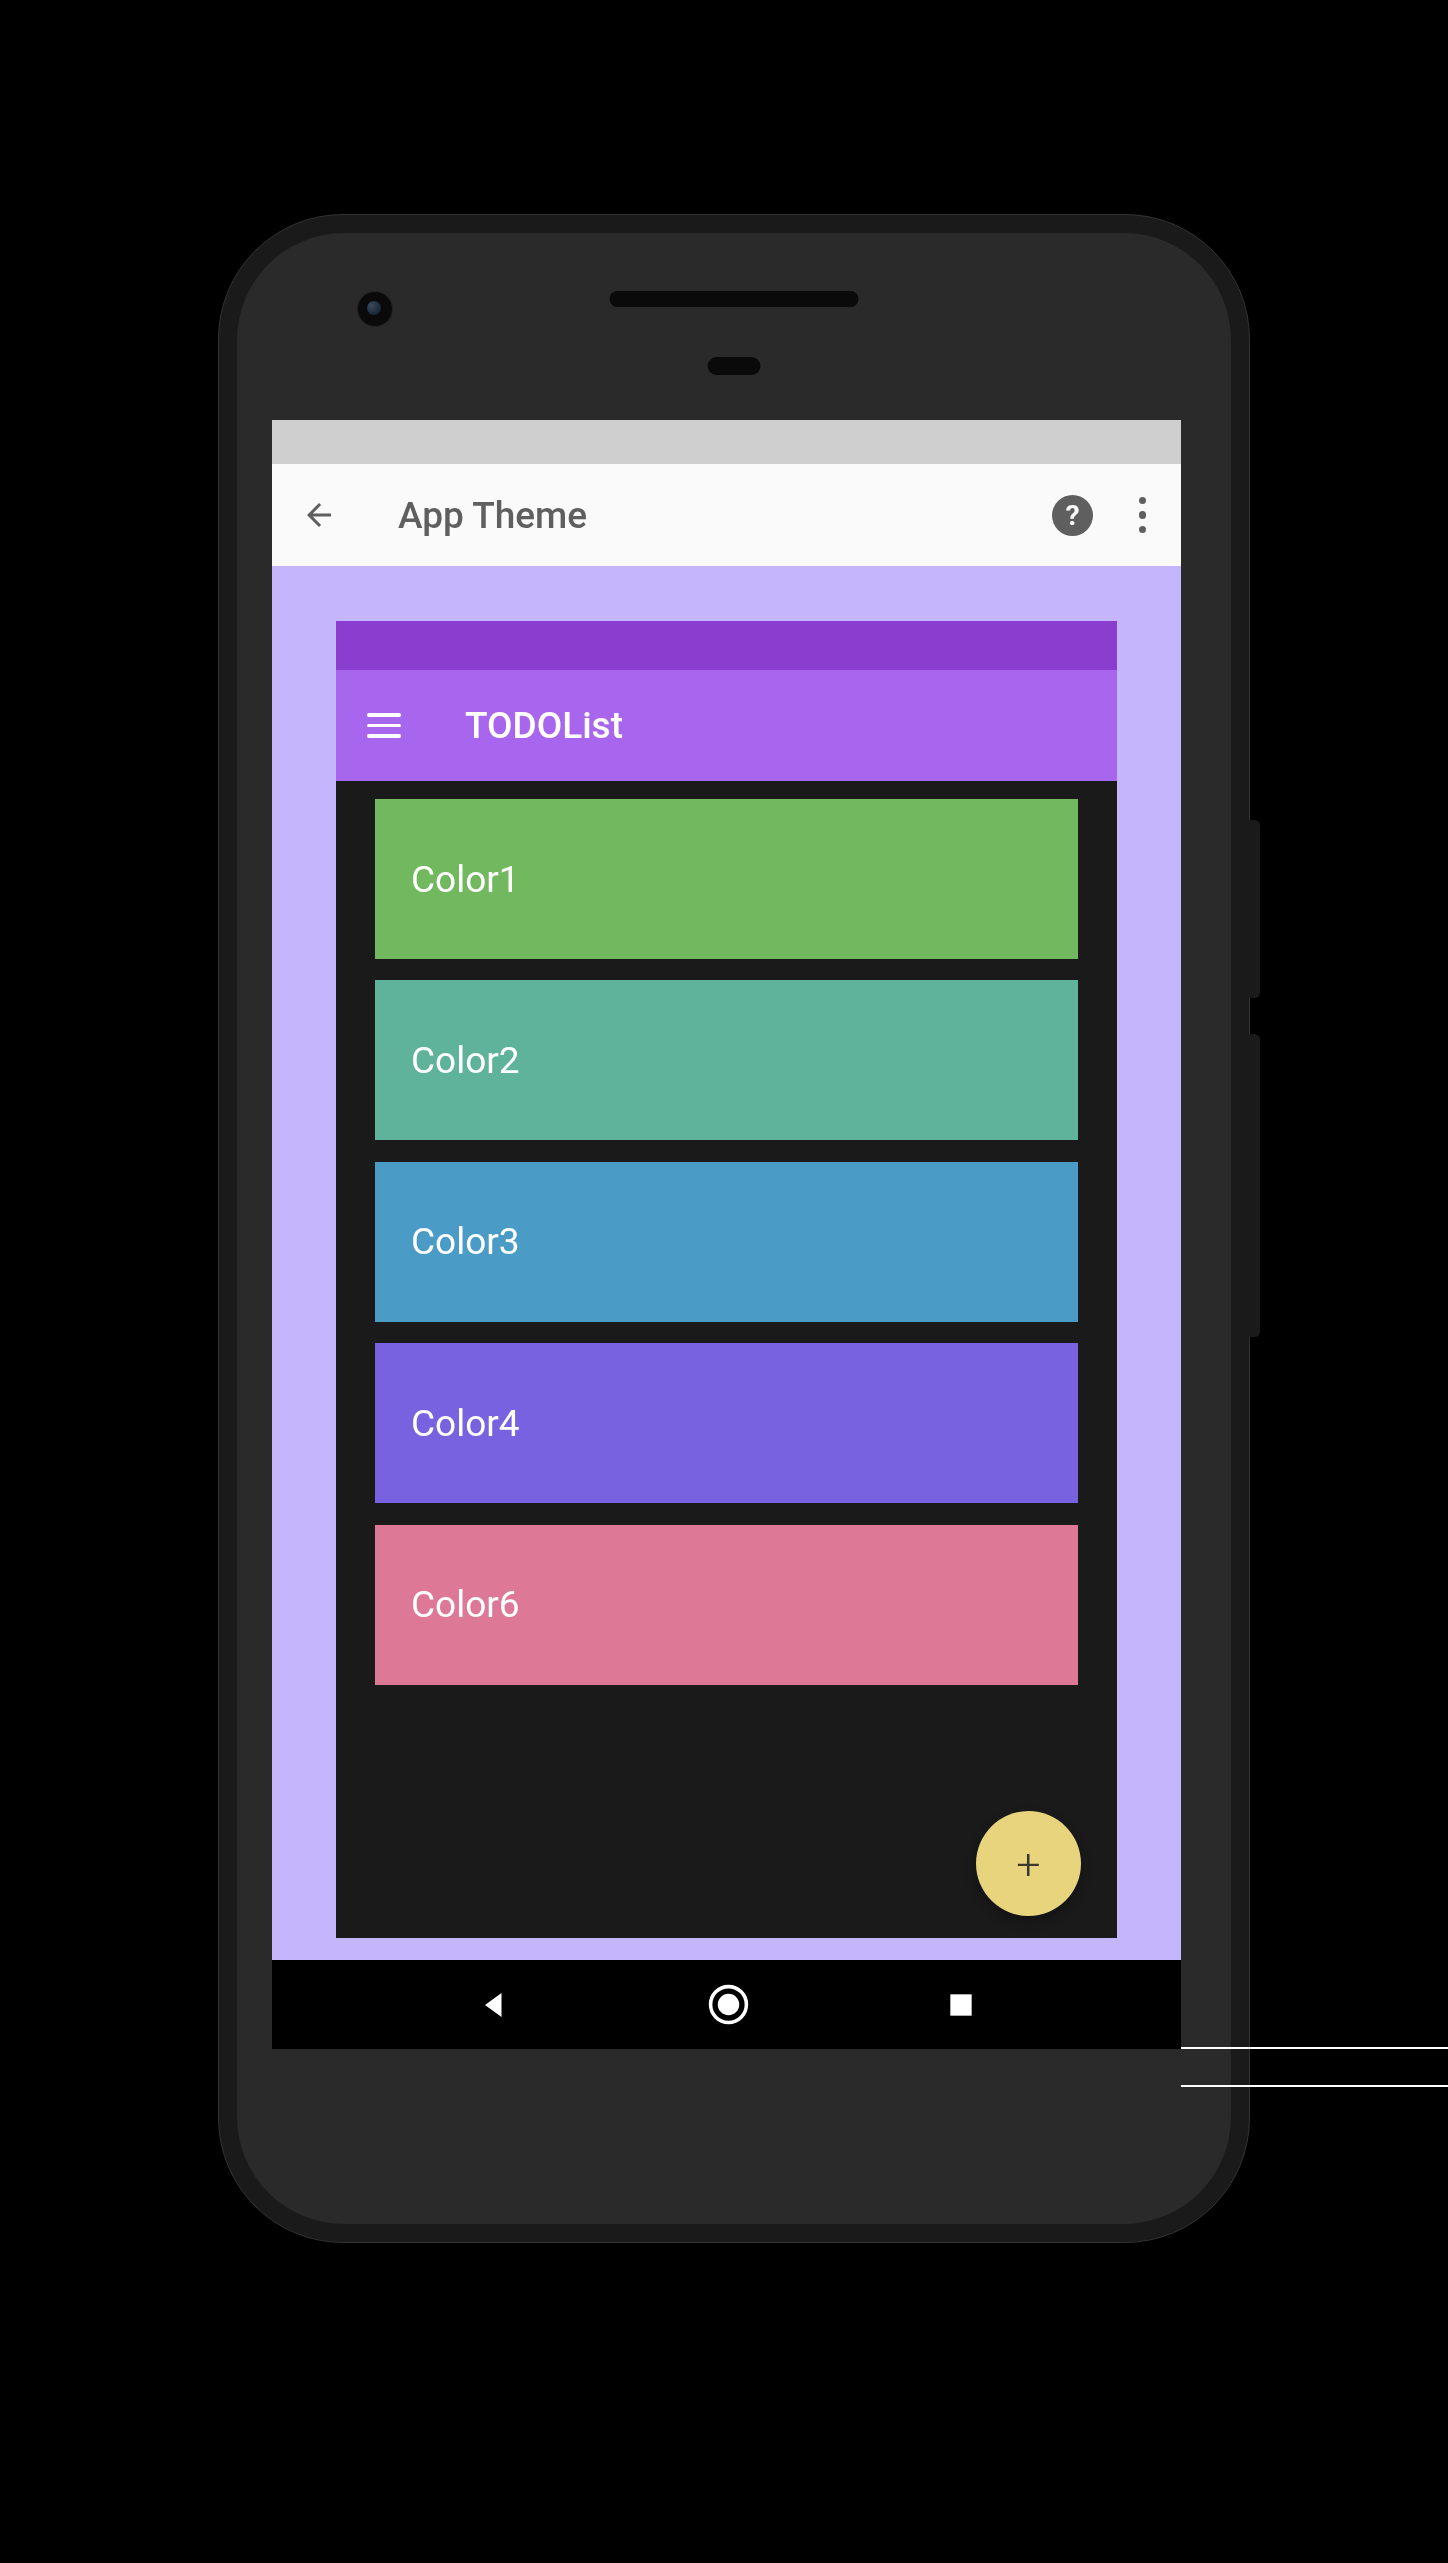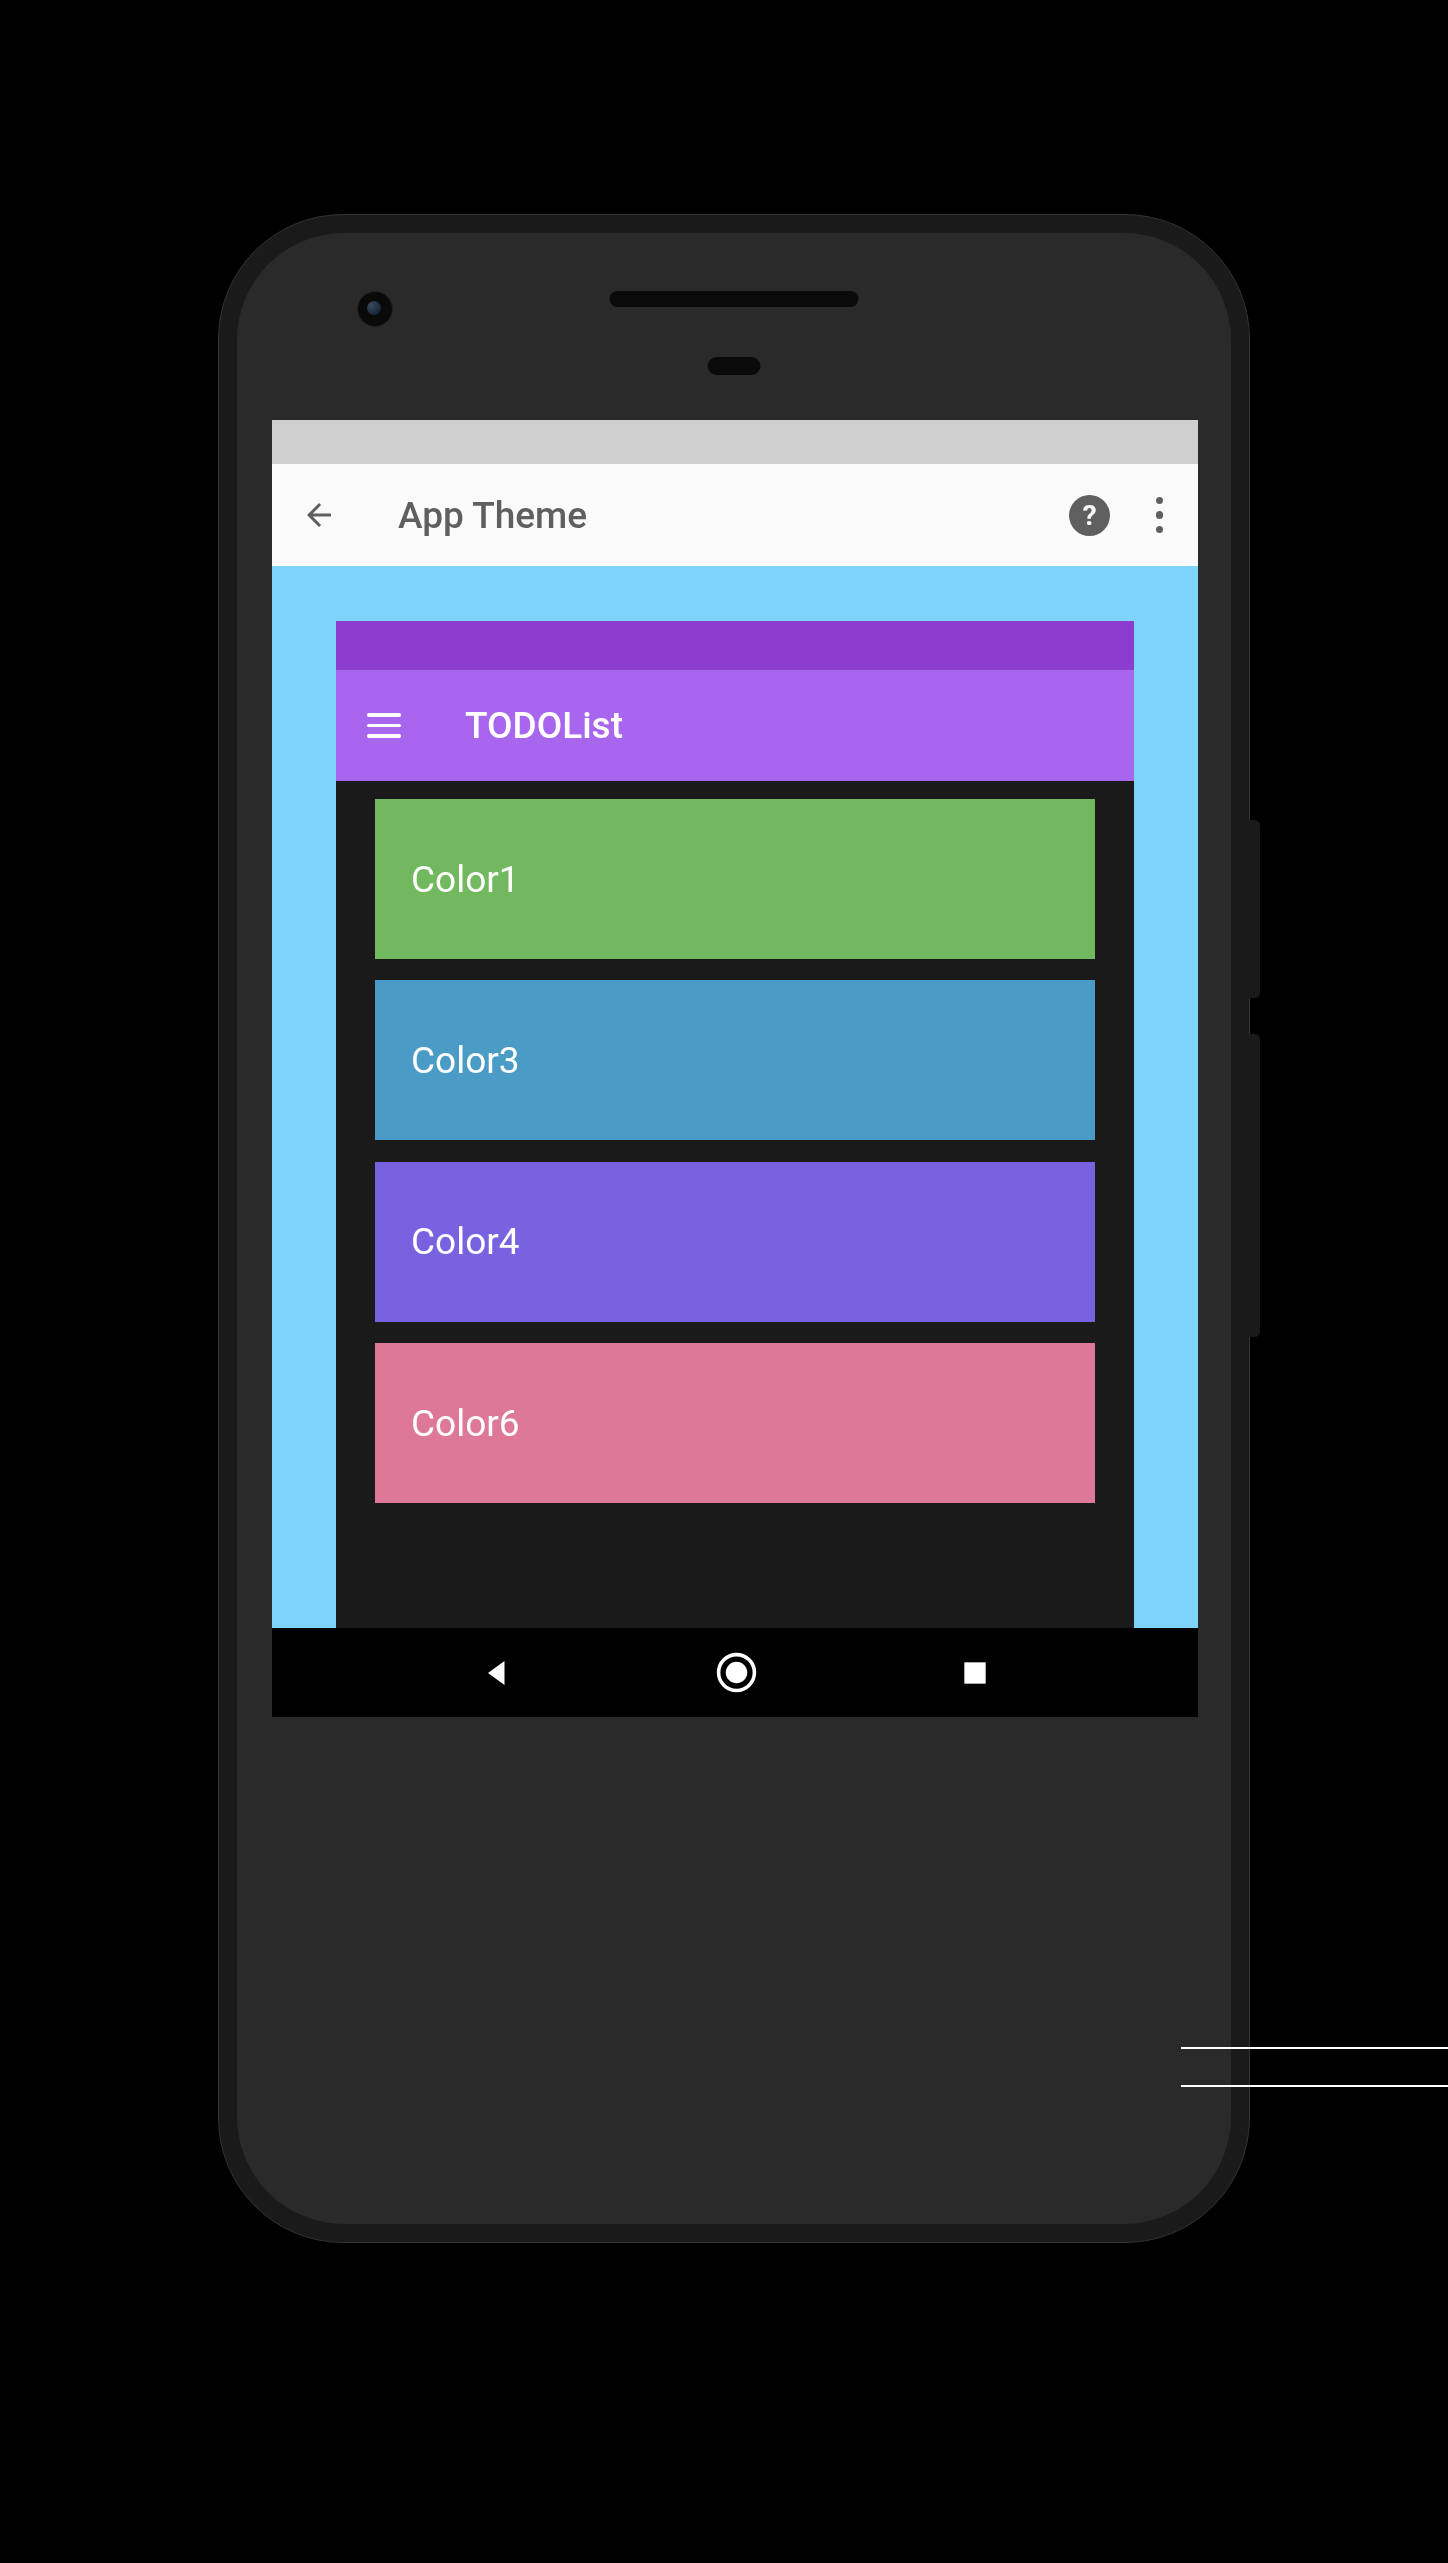--- a/index.html
+++ b/index.html
@@ -69,23 +69,23 @@
       transform: translateX(-50%);
       width: 53px;
       height: 18px;
       background: #0a0a0a;
       border-radius: 9px;
     }
     .screen {
       position: absolute;
       top: 205px;
       left: 53px;
-      right: 51px;
-      height: 1297px;
-      background: #7dd3fc;
+      right: 68px;
+      height: 1629px;
+      background: #c4b5fd;
       overflow: hidden;
     }
     .status-bar {
       height: 44px;
       background: #cfcfcf;
     }
     .app-bar {
       height: 102px;
       background: #fafafa;
       display: flex;
@@ -288,20 +288,23 @@
             <span></span>
             <span></span>
             <span></span>
           </div>
           <div class="preview-title">TODOList</div>
         </div>
         <div class="color-list">
           <div class="color-row" style="background:#71b85f">
             <span>Color1</span>
           </div>
+          <div class="color-row" style="background:#5eb39a">
+            <span>Color2</span>
+          </div>
           <div class="color-row" style="background:#4a9cc6">
             <span>Color3</span>
           </div>
           <div class="color-row" style="background:#7862e0">
             <span>Color4</span>
           </div>
           <div class="color-row" style="background:#dd7896">
             <span>Color6</span>
           </div>
         </div>

